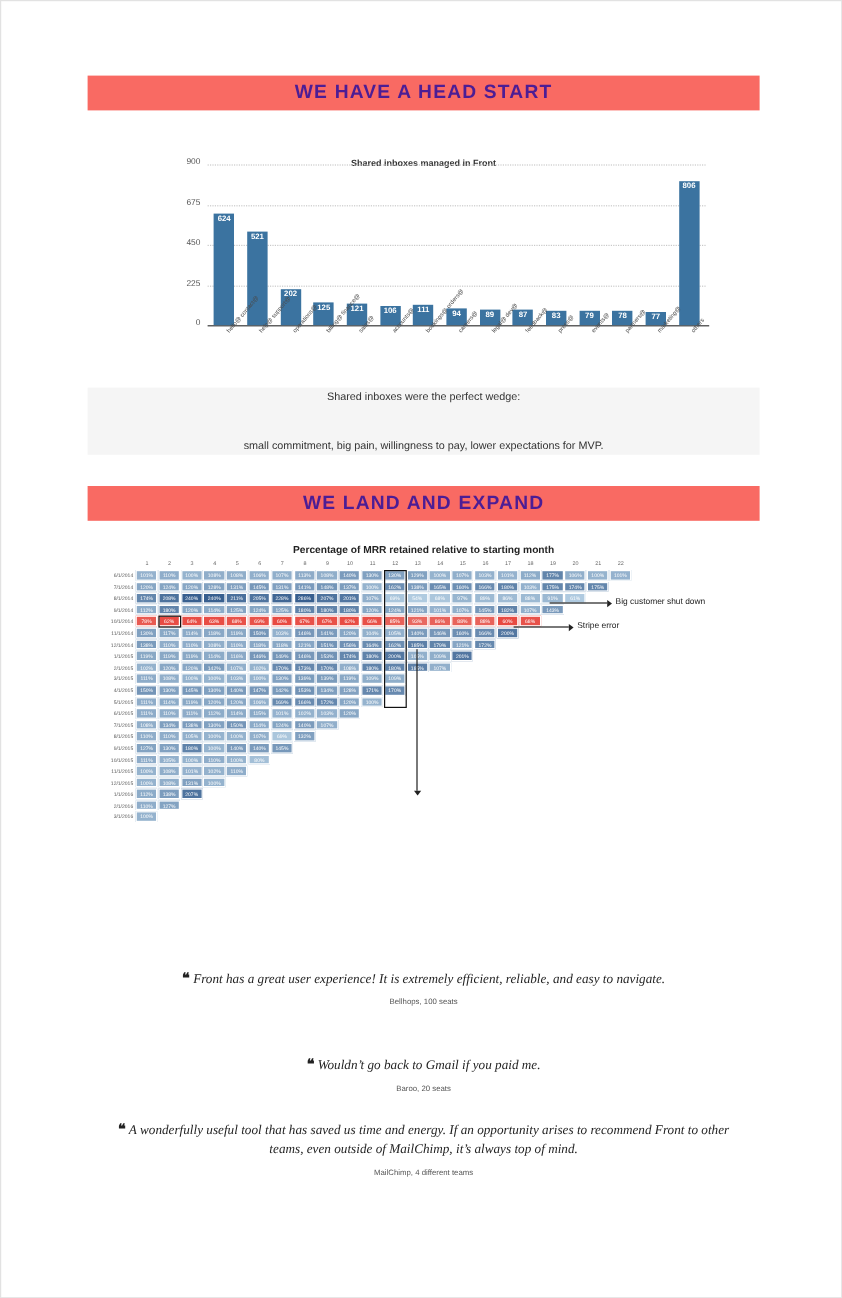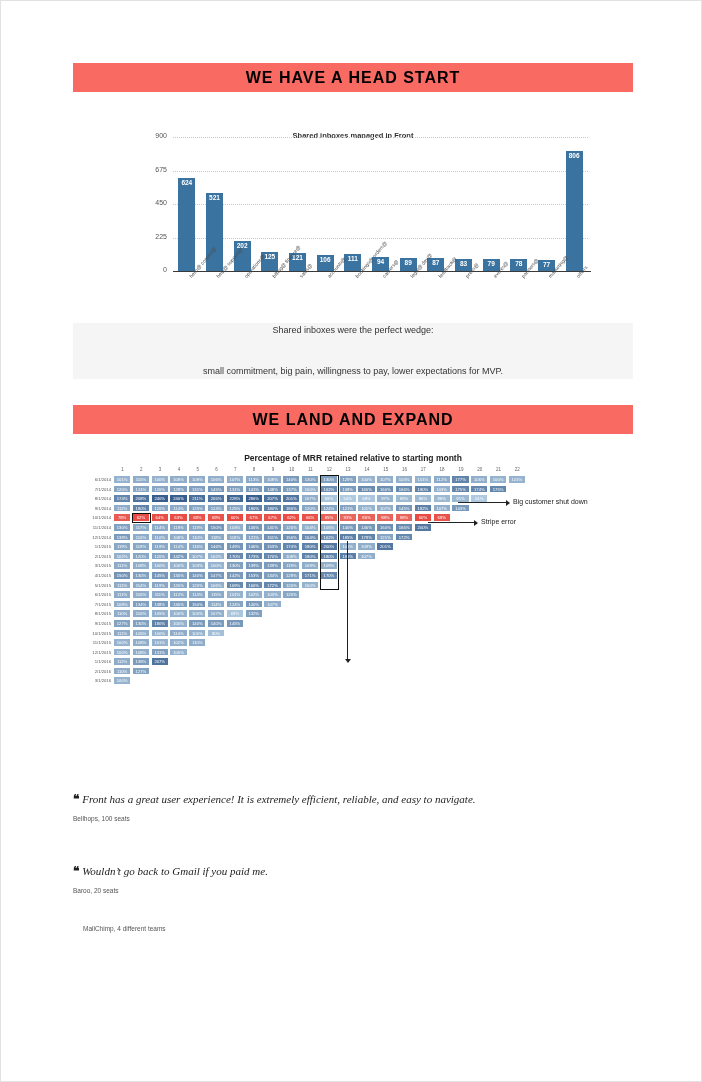--- a/index.html
+++ b/index.html
@@ -15,21 +15,21 @@
   }
   .page{position:absolute;left:0;top:0;width:700px;height:1080px;}
 
   
   .banner{
     position:absolute;left:72px;width:560px;height:29px;
     background:#f96a63;
     display:flex;align-items:center;justify-content:center;
   }
   .banner .btxt{
-    color:#000000;font-weight:bold;font-size:16px;letter-spacing:1.0px;
+    color:#4c1d95;font-weight:bold;font-size:16px;letter-spacing:1.0px;
     font-family:"Liberation Sans", sans-serif;
     white-space:nowrap;
   }
 
   
   #chart1{position:absolute;left:72px;top:106px;width:560px;height:210px;background:#ffffff;}
   .c1-title{
     position:absolute;left:0;top:24px;width:560px;text-align:center;
     font-size:7.5px;color:#333;font-weight:bold;
   }
@@ -81,21 +81,21 @@
     position:absolute;width:0;height:0;
     border-left:3px solid transparent;border-right:3px solid transparent;
     border-top:4px solid #222;
   }
   .cohort-caption{
     position:absolute;left:0;top:238px;width:560px;text-align:center;
     font-size:12.5px;color:#222;
   }
 
   
-  .quote{position:absolute;left:72px;width:560px;}
+  .quote{position:absolute;left:72px;width:560px;text-align:center;margin-top:16px;}
   .qtext{
     font-family:"Liberation Serif", serif;
     font-style:italic;font-size:11px;color:#222;line-height:16px;
   }
   .qmark{font-weight:bold;font-style:normal;font-size:12px;}
   .qattr{font-size:6.5px;color:#555;margin-top:8px;}
 </style>
 </head>
 <body>
 
@@ -559,17 +559,18 @@
     <div class="qtext"><span class="qmark">❝</span> <span>Front has a great user experience! It is extremely efficient, reliable, and easy to navigate.</span></div>
     <div class="qattr">Bellhops, 100 seats</div>
   </div>
 
   <div class="quote" style="top:862px;">
     <div class="qtext"><span class="qmark">❝</span> <span>Wouldn’t go back to Gmail if you paid me.</span></div>
     <div class="qattr">Baroo, 20 seats</div>
   </div>
 
   <div class="quote" style="top:916px;left:82px;width:540px;">
+    <div class="qtext"><span class="qmark">❝</span> <span>A wonderfully useful tool that has saved us time and energy. If an opportunity arises to recommend Front to other teams, even outside of MailChimp, it’s always top of mind.</span></div>
     <div class="qattr">MailChimp, 4 different teams</div>
   </div>
 
 
 </div>
 
 </body></html>

